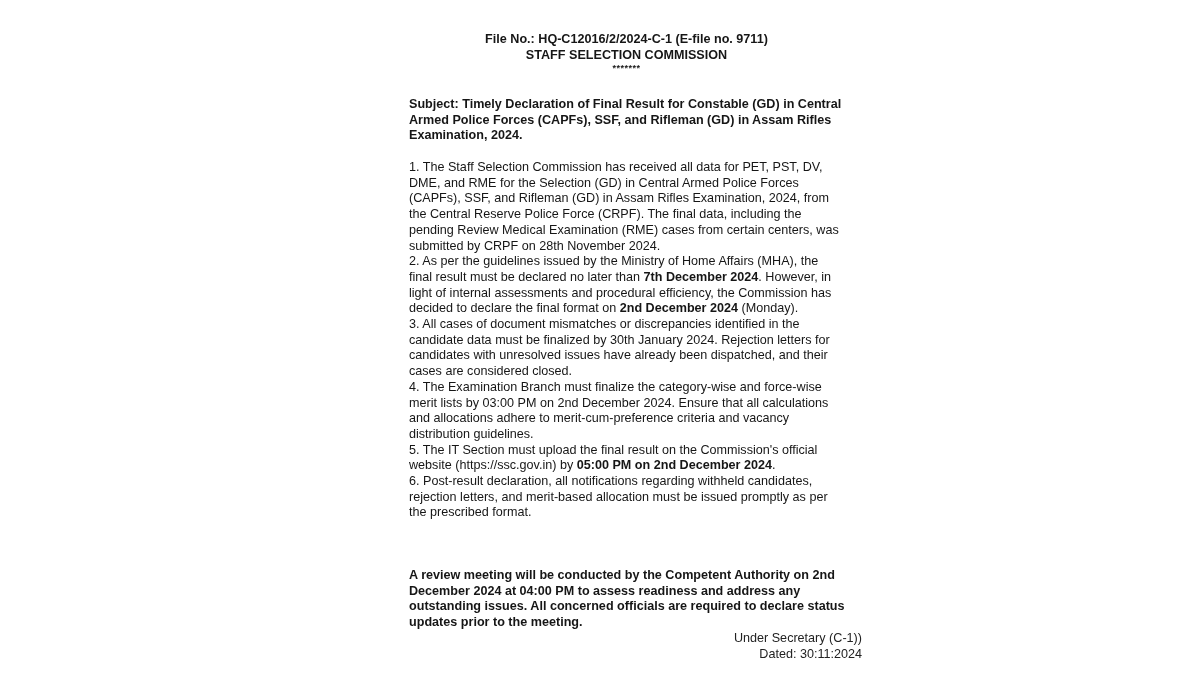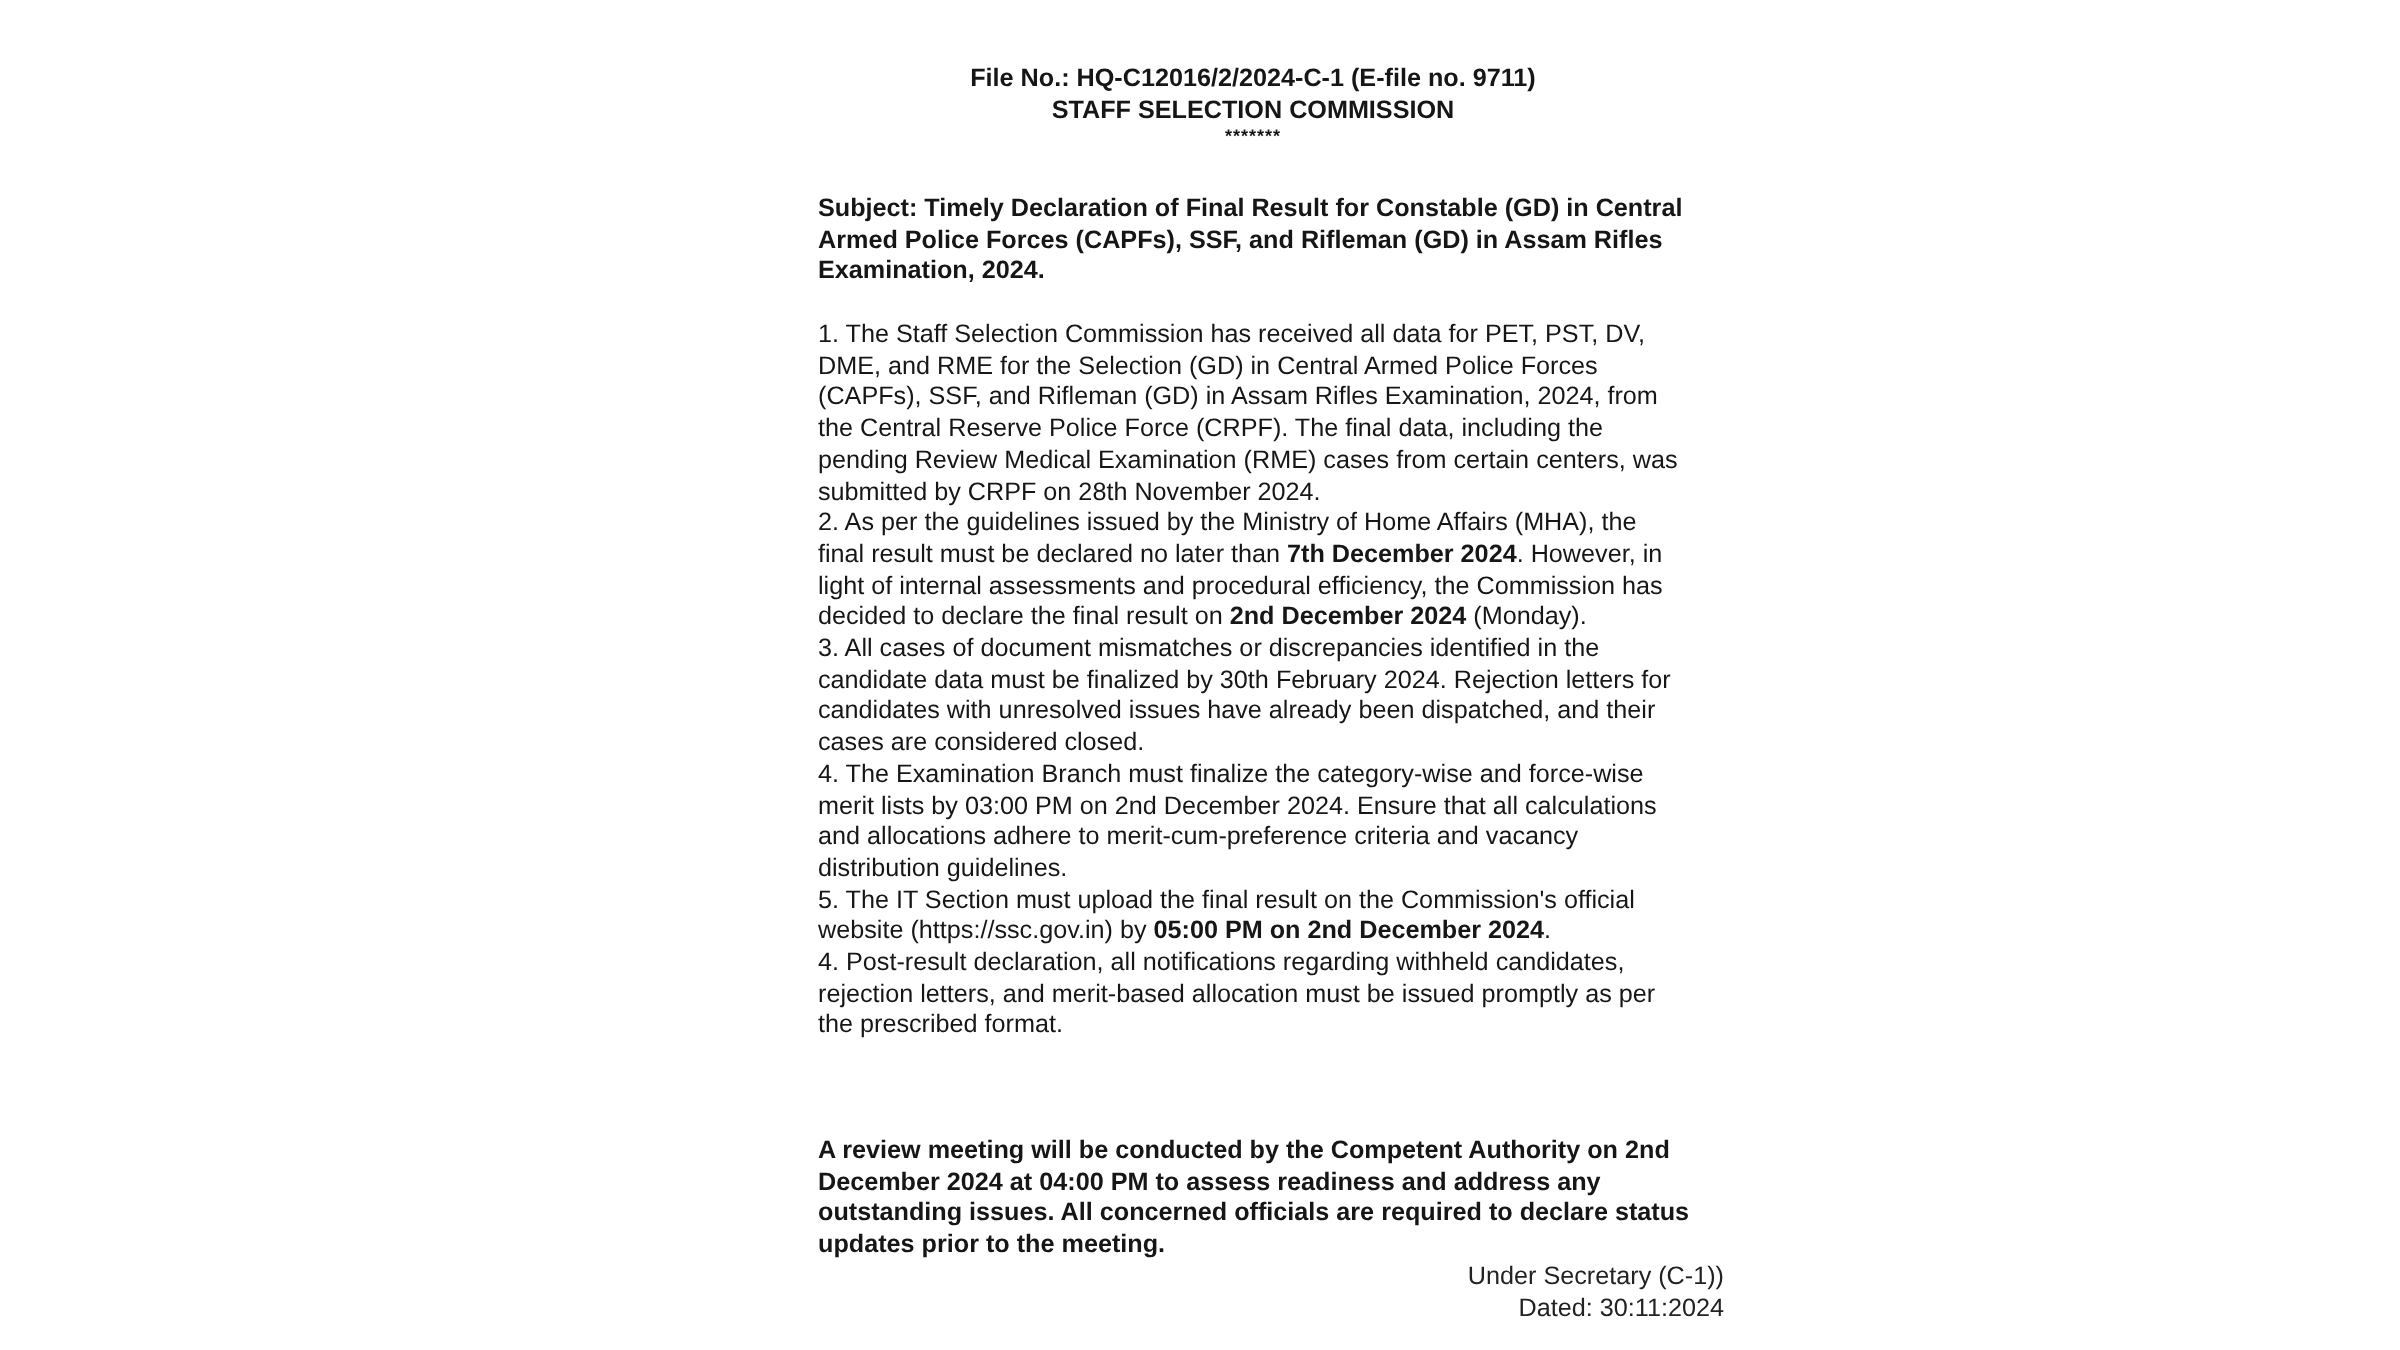--- a/index.html
+++ b/index.html
@@ -74,40 +74,40 @@
     <span class="line">DME, and RME for the Selection (GD) in Central Armed Police Forces</span>
     <span class="line">(CAPFs), SSF, and Rifleman (GD) in Assam Rifles Examination, 2024, from</span>
     <span class="line">the Central Reserve Police Force (CRPF). The final data, including the</span>
     <span class="line">pending Review Medical Examination (RME) cases from certain centers, was</span>
     <span class="line">submitted by CRPF on 28th November 2024.</span>
   </div>
   <div>
     <span class="line">2. As per the guidelines issued by the Ministry of Home Affairs (MHA), the</span>
     <span class="line"><span>final result must be declared no later than </span><b>7th December 2024</b><span>. However, in</span></span>
     <span class="line">light of internal assessments and procedural efficiency, the Commission has</span>
-    <span class="line"><span>decided to declare the final result on </span><b>2nd December 2024</b><span> (Monday).</span></span>
+    <span class="line"><span>decided to declare the final format on </span><b>2nd December 2024</b><span> (Monday).</span></span>
   </div>
   <div>
     <span class="line">3. All cases of document mismatches or discrepancies identified in the</span>
-    <span class="line">candidate data must be finalized by 30th February 2024. Rejection letters for</span>
+    <span class="line">candidate data must be finalized by 30th January 2024. Rejection letters for</span>
     <span class="line">candidates with unresolved issues have already been dispatched, and their</span>
     <span class="line">cases are considered closed.</span>
   </div>
   <div>
     <span class="line">4. The Examination Branch must finalize the category-wise and force-wise</span>
     <span class="line">merit lists by 03:00 PM on 2nd December 2024. Ensure that all calculations</span>
     <span class="line">and allocations adhere to merit-cum-preference criteria and vacancy</span>
     <span class="line">distribution guidelines.</span>
   </div>
   <div>
     <span class="line">5.  The IT Section must upload the final result on the Commission's official</span>
     <span class="line"><span>website (https://ssc.gov.in) by </span><b>05:00 PM on 2nd December 2024</b><span>.</span></span>
   </div>
   <div>
-    <span class="line">4. Post-result declaration, all notifications regarding withheld candidates,</span>
+    <span class="line">6. Post-result declaration, all notifications regarding withheld candidates,</span>
     <span class="line">rejection letters, and merit-based allocation must be issued promptly as per</span>
     <span class="line">the prescribed format.</span>
   </div>
 </div>
 
 <div class="block meeting">
   <span class="line">A review meeting will be conducted by the Competent Authority on 2nd</span>
   <span class="line">December 2024 at 04:00 PM to assess readiness and address any</span>
   <span class="line">outstanding issues. All concerned officials are required to declare status</span>
   <span class="line">updates prior to the meeting.</span>

